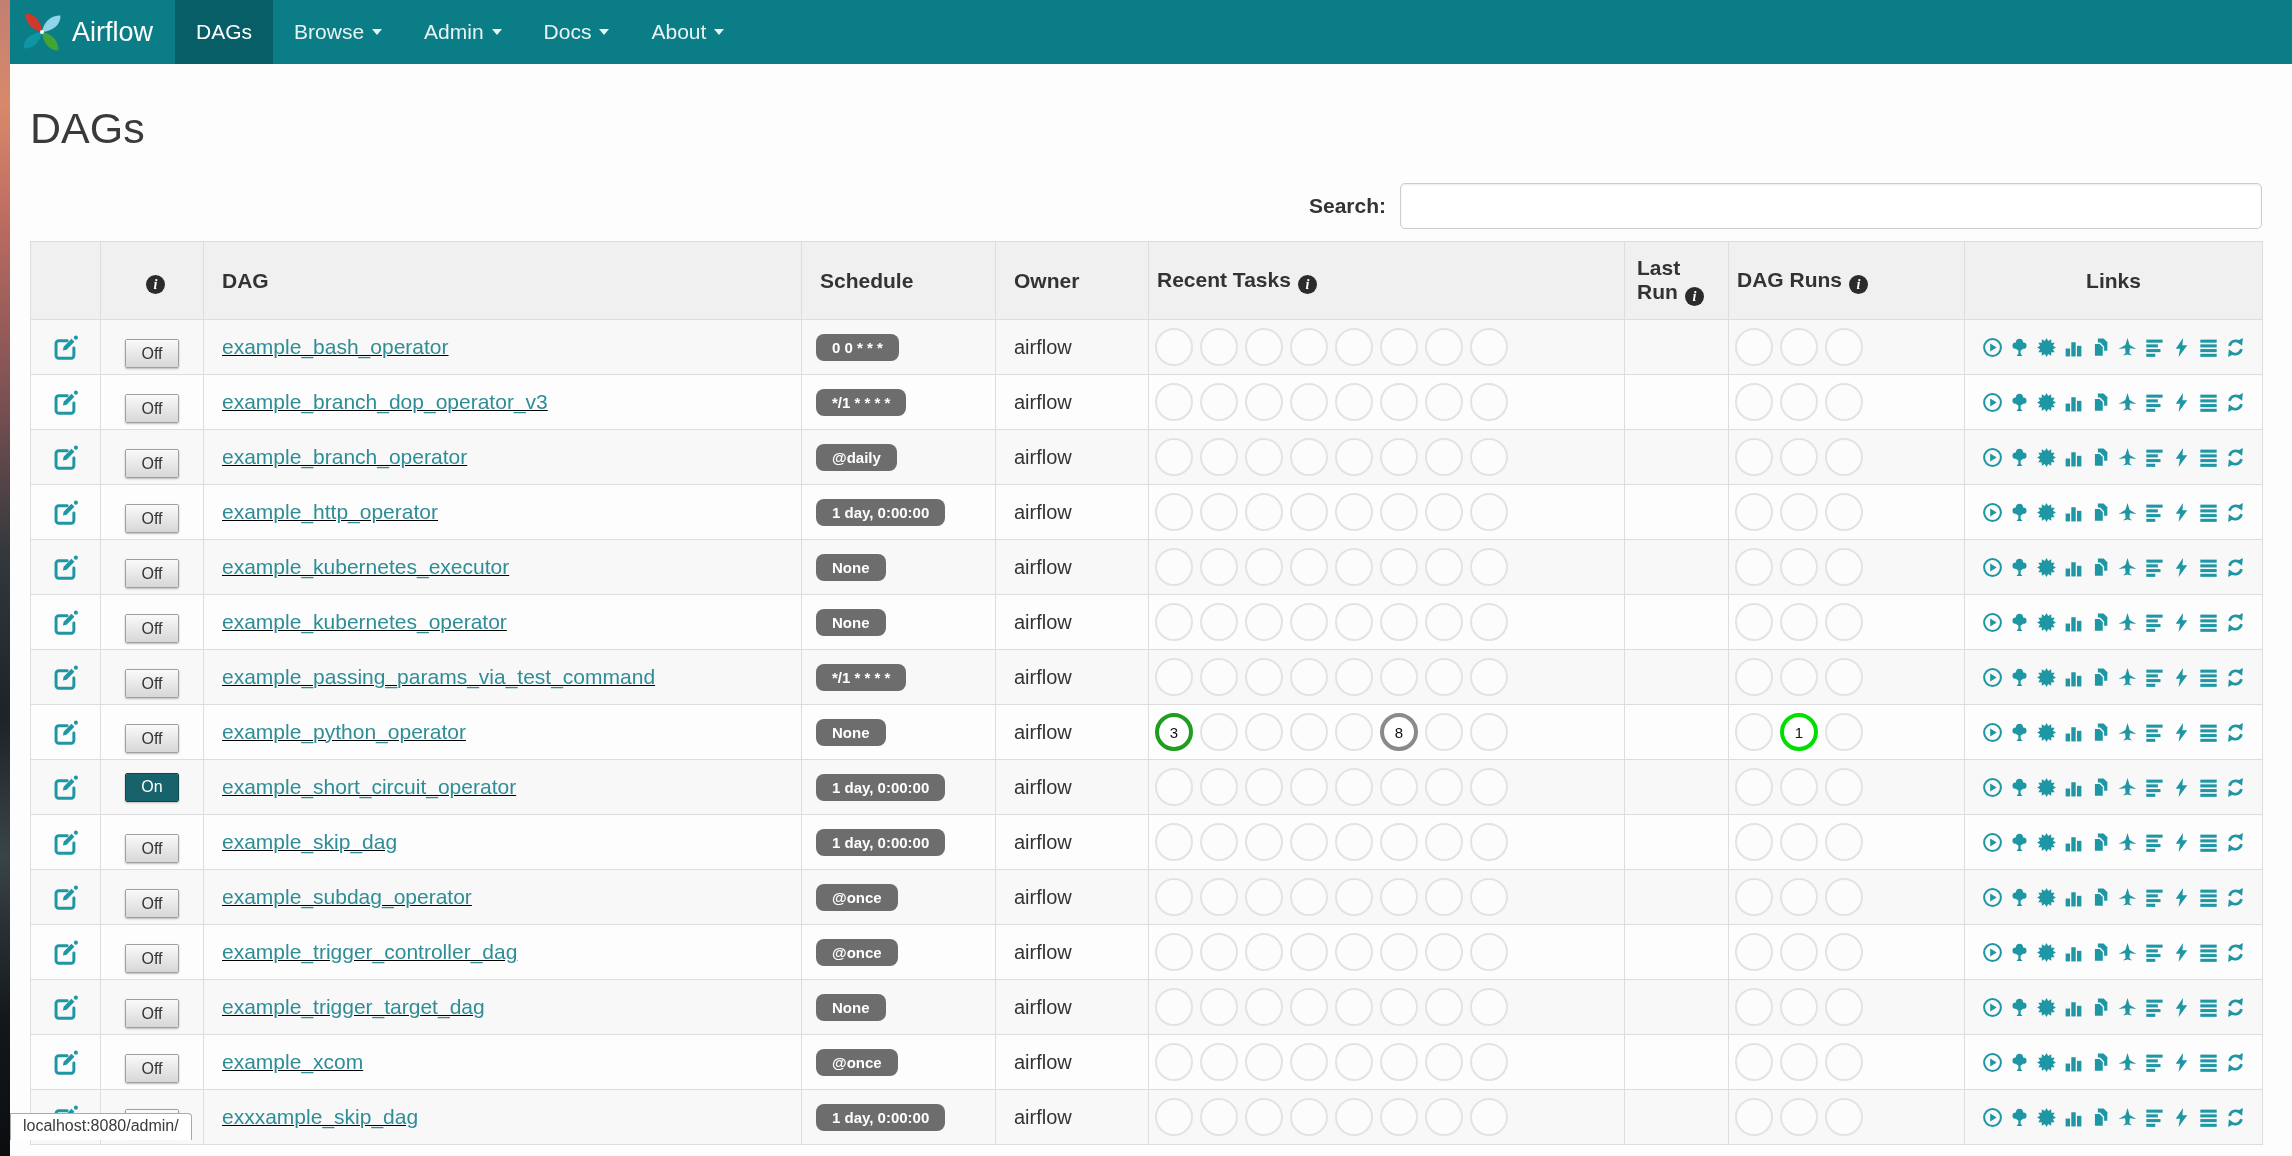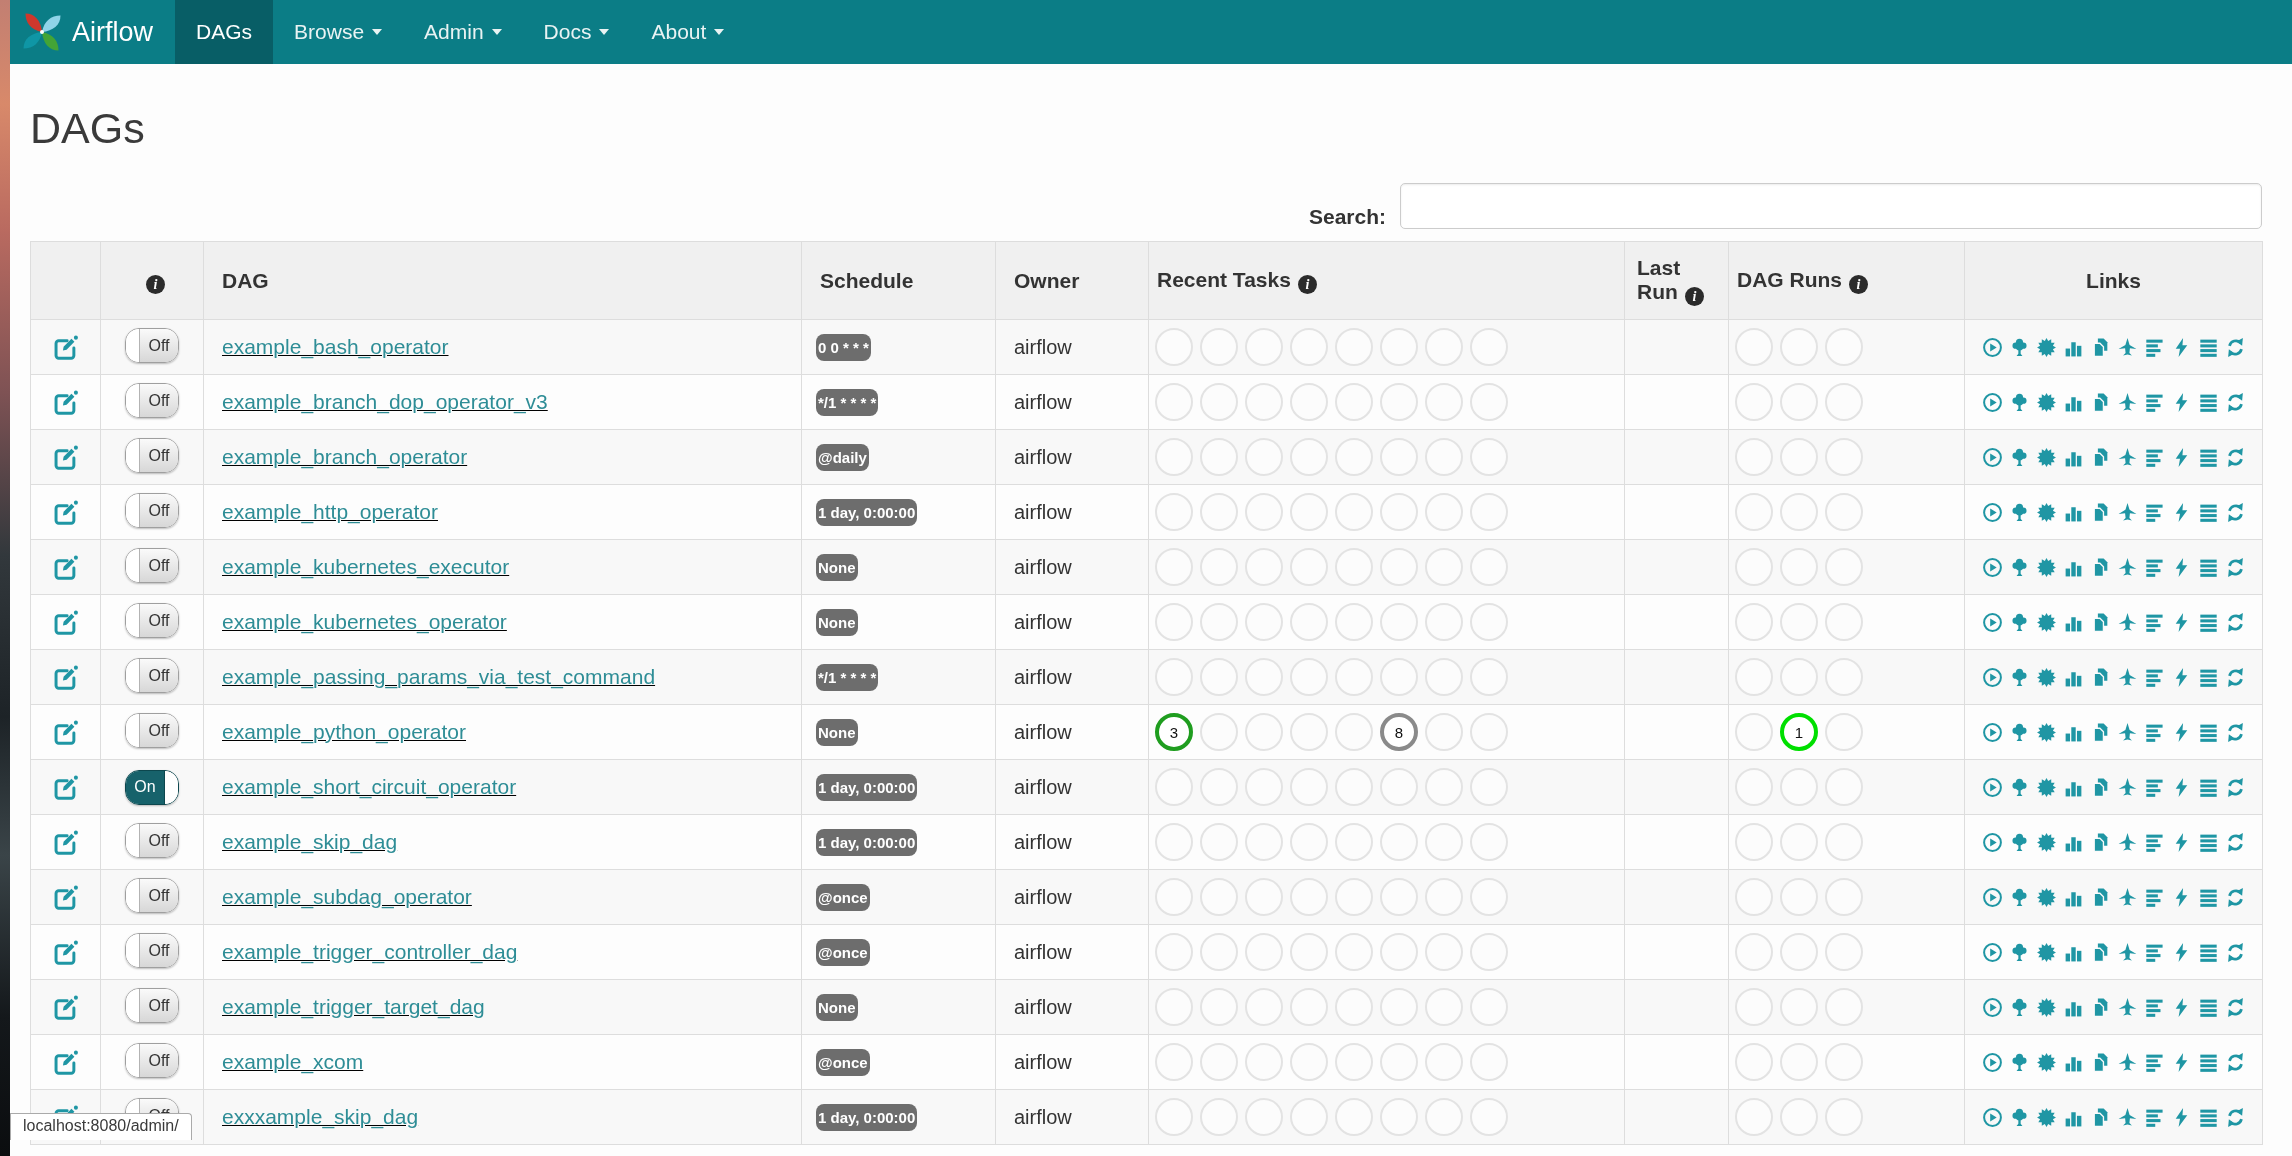--- a/index.html
+++ b/index.html
@@ -21,21 +21,21 @@
   .nav-item.active { background:#085e66; color:#fff; }
   .caret { display:inline-block; width:0; height:0; margin-left:8px;
            border-top:6px solid #e9f3f3; border-left:5px solid transparent; border-right:5px solid transparent; }
   .nav-right { margin-left:auto; display:flex; align-items:center; padding-right:32px; gap:28px; }
   .clock { color:#f2f6f6; font-size:21px; }
   .logout { display:flex; align-items:center; cursor:pointer; }
 
   
   .content { padding:0 30px; }
   .page-title { font-size:43px; font-weight:400; color:#3a3a3a; margin:40px 0 30px; }
-  .search-row { display:flex; justify-content:flex-end; align-items:flex-end; margin-bottom:12px; }
+  .search-row { display:flex; justify-content:flex-end; align-items:center; margin-bottom:12px; }
   .search-label { font-size:21px; font-weight:bold; color:#333; margin-right:14px; }
   .search-input { width:862px; height:46px; border:1px solid #ccc; border-radius:5px; background:#fff;
                   box-shadow:inset 0 1px 2px rgba(0,0,0,.08); font-size:20px; padding:0 12px; outline:none; }
 
   
   table.dags { width:2232px; border-collapse:collapse; table-layout:fixed; background:#fdfdfd;
                border:1px solid #ddd; }
   table.dags th, table.dags td { border:1px solid #ddd; vertical-align:middle; }
   thead th { background:#f0f0f0; height:78px; font-size:21px; font-weight:bold; color:#333;
              text-align:left; padding:0 10px 0 18px; }
@@ -48,35 +48,35 @@
   tbody tr:nth-child(odd) { background:#f8f8f8; }
   tbody tr:nth-child(even) { background:#fdfdfd; }
 
   td.c-edit { text-align:center; }
   .edit-btn { display:inline-flex; color:#1f96a4; cursor:pointer; vertical-align:middle; }
   td.c-toggle { text-align:center; }
   td.c-dag { padding-left:18px;text-decoration:underline; }
   .dag-link { color:#2e8d96; font-size:21px; text-decoration:none; cursor:pointer; }
   td.c-sched { padding-left:14px; }
   .badge { display:inline-block; background:#6d6d6d; color:#fff; font-size:15px; font-weight:bold;
-           padding:5px 2px; border-radius:8px; white-space:nowrap; }
+           padding:5px 16px; border-radius:8px; white-space:nowrap; }
   td.c-owner { padding-left:18px; font-size:20px; color:#333; }
   td.c-recent, td.c-dagruns { padding-left:6px; }
   .circles { display:flex; align-items:center; gap:7px; }
   .circle { width:38px; height:38px; border-radius:50%; border:2px solid #e3e3e3; background:#fcfcfc;
             display:flex; align-items:center; justify-content:center; font-size:15px; color:#111; }
   .circle.filled { border-width:4px; background:#fff; cursor:pointer; }
   td.c-links { padding:0 8px; }
   .links-wrap { display:flex; align-items:center; justify-content:center; gap:6px; color:#1f96a4; }
   .link-icon { display:inline-flex; width:21px; height:21px; cursor:pointer; }
   .link-icon svg { width:21px; height:21px; }
 
   
-  .toggle { width:54px; height:35px; border:1px solid #9f9f9f; border-radius:14px; display:inline-flex;
-            overflow:hidden; cursor:pointer; box-shadow:0 1px 2px rgba(0,0,0,.25); }
+  .toggle { width:54px; height:29px; border:1px solid #9f9f9f; border-radius:2px; display:inline-flex;
+            overflow:hidden; cursor:pointer; box-shadow:0 1px 2px rgba(0,0,0,.25);flex-direction:column; }
   .toggle .knob { width:14px; background:#fff; border-right:1px solid #b3b3b3; border-radius:4px 0 0 4px; }
   .toggle .lbl { flex:1; display:flex; align-items:center; justify-content:center; font-size:16px;
                  color:#333; background:linear-gradient(#fafafa,#d7d7d7); }
   .toggle.on { border-color:#0d474e; }
   .toggle.on .knob { order:2; border-right:none; border-left:1px solid #0d474e; border-radius:0 4px 4px 0; }
   .toggle.on .lbl { background:#17626b; color:#fff; }
 
   
   .info { display:inline-block; width:19px; height:19px; border-radius:50%; background:#2b2b2b;
           color:#fff; font-size:14px; font-weight:bold; text-align:center; line-height:19px;

